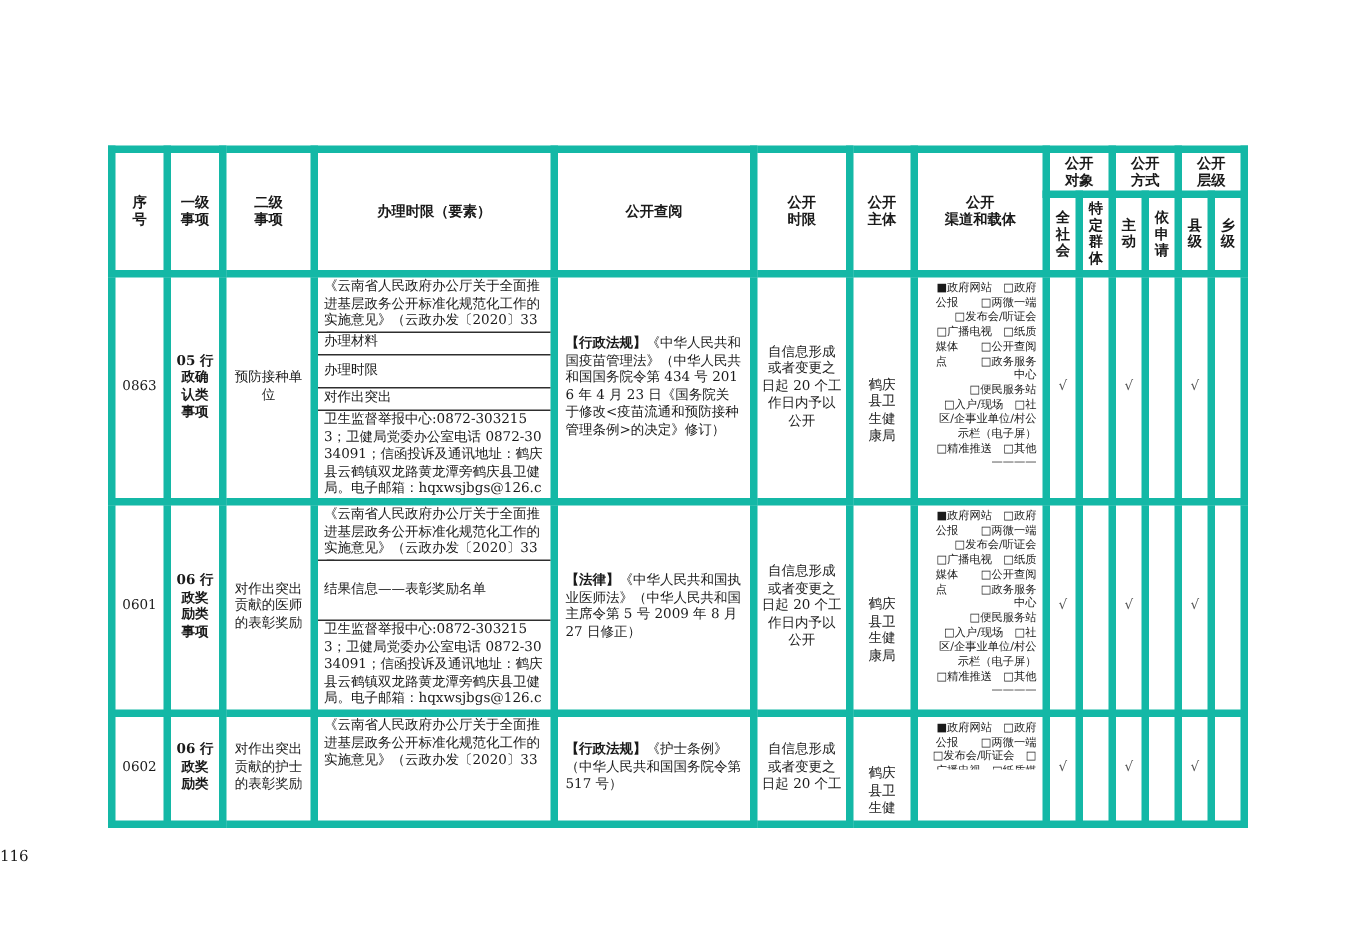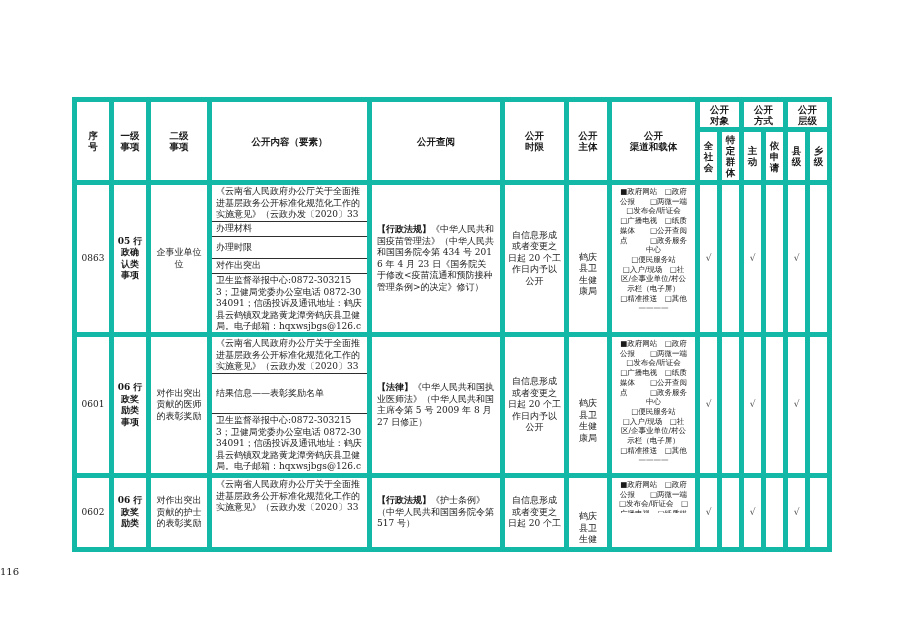--- a/index.html
+++ b/index.html
@@ -42,21 +42,21 @@
     word-break:break-all;flex:0 0 auto;box-sizing:border-box;overflow:hidden;
   }
   .sub.last{border-bottom:none;flex:1 1 auto;}
   .sh-title{flex-basis:37px;}
   .sh-line{flex-basis:15px;display:flex;align-items:center;}
   .sh-line-tall{flex-basis:22px;display:flex;align-items:center;text-align:right;}
   .sh-mid{flex-basis:40px;display:flex;align-items:center;}
   td.cell-basis{text-align:left;padding:2px 5px;}
   .chan{
     padding:2px 4px;font-size:7.5px;line-height:9.7px;
-    white-space:pre-line;text-align:center;overflow:hidden;box-sizing:border-box;
+    white-space:pre-line;text-align:right;overflow:hidden;box-sizing:border-box;
   }
   .r2 .chan{height:35px;}
   td.chk{font-size:9px;color:#555;}
   .pageno{
     position:absolute;left:0;right:0;top:566px;text-align:left;
     font-size:10px;color:#1a1a1a;
   }
 </style>
 </head>
 <body>
@@ -79,21 +79,21 @@
       <col style="width:22px">
   </colgroup>
   <thead>
     <tr class="h1">
       <th rowspan="2">序
 号</th>
       <th rowspan="2">一级
 事项</th>
       <th rowspan="2">二级
 事项</th>
-      <th rowspan="2">公开内容（要素）</th>
+      <th rowspan="2">办理时限（要素）</th>
       <th rowspan="2">公开查阅</th>
       <th rowspan="2">公开
 时限</th>
       <th rowspan="2">公开
 主体</th>
       <th rowspan="2">公开
 渠道和载体</th>
       <th colspan="2" class="grp">公开
 对象</th>
       <th colspan="2" class="grp">公开
@@ -124,21 +124,21 @@
 
     <tr class="r0">
       <td>0863</td>
       <td>
           <div class="inw w25 pre bold">05 行
 政确
 认类
 事项</div>
         </td>
       <td>
-          <div class="inw w50 pre">企事业单位
+          <div class="inw w50 pre">预防接种单
 位</div>
         </td>
       <td class="nopad">
         <div class="subwrap">
           <div class="sub sh-title">《云南省人民政府办公厅关于全面推进基层政务公开标准化规范化工作的实施意见》（云政办发〔2020〕33 号）</div>
           <div class="sub sh-line">办理材料</div>
           <div class="sub sh-line-tall">办理时限</div>
           <div class="sub sh-line">对作出突出</div>
           <div class="sub last">卫生监督举报中心:0872-3032153；卫健局党委办公室电话 0872-3034091；信函投诉及通讯地址：鹤庆县云鹤镇双龙路黄龙潭旁鹤庆县卫健局。电子邮箱：hqxwsjbgs@126.com</div>
         </div>

